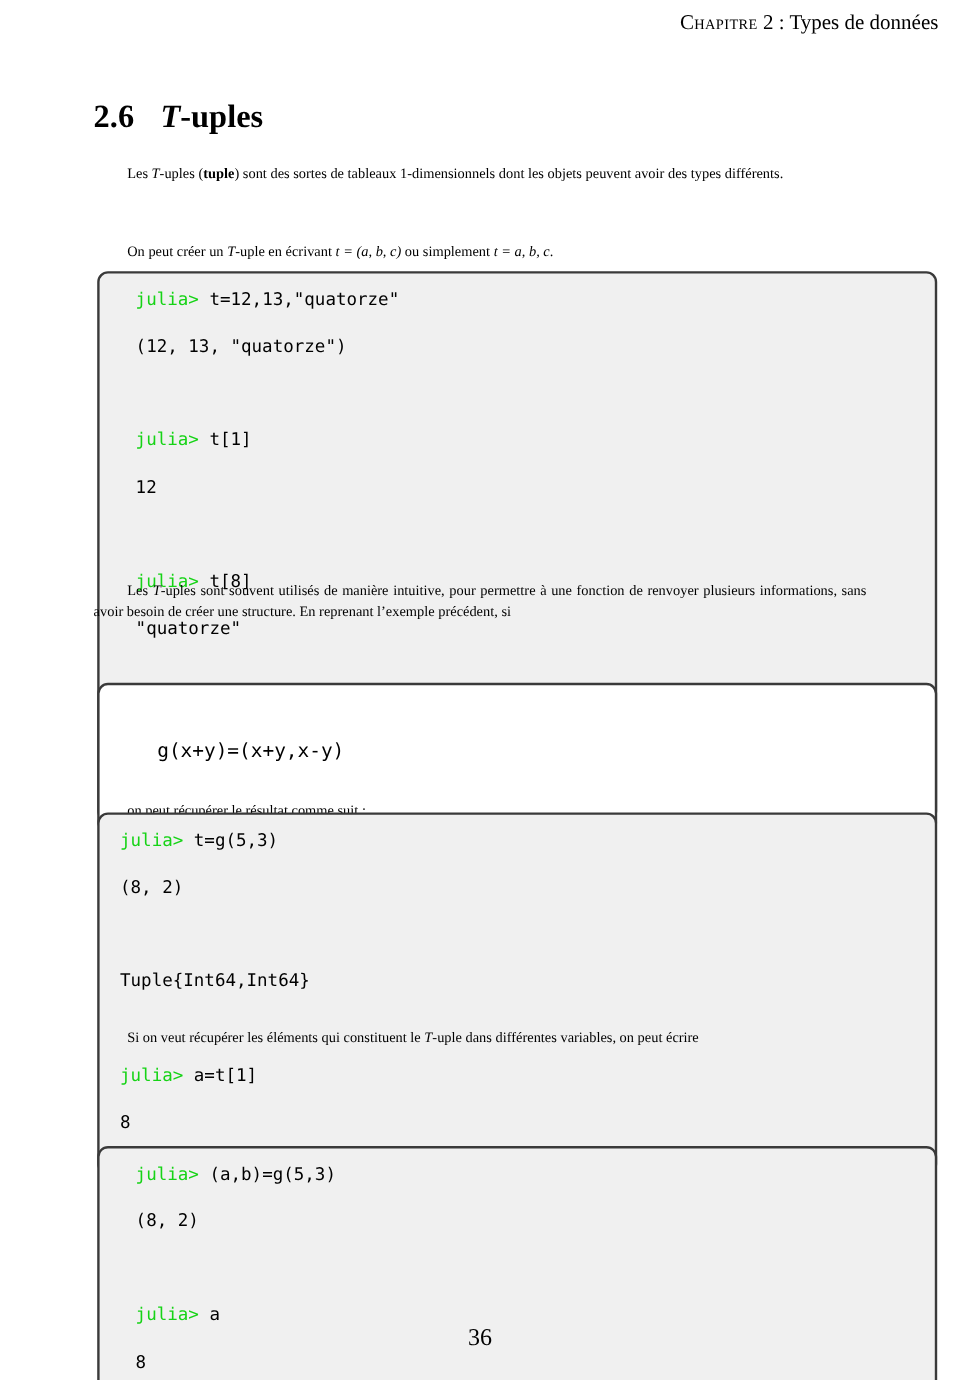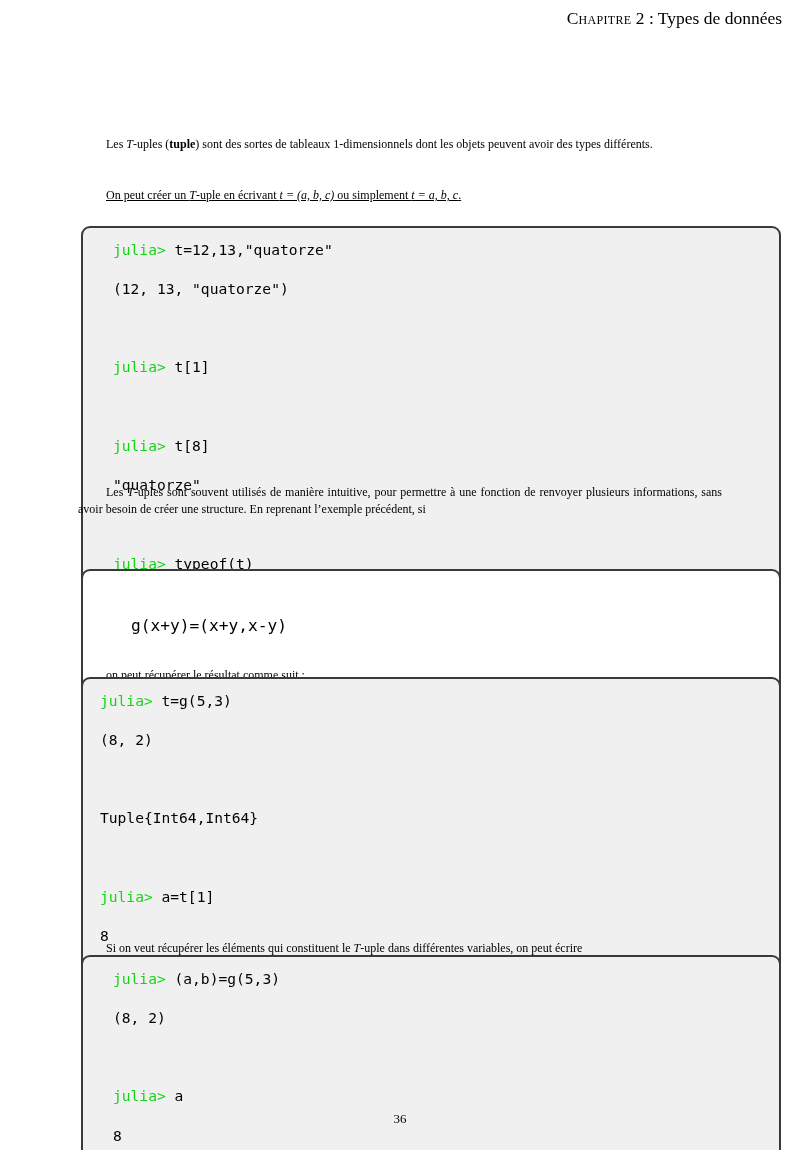--- a/index.html
+++ b/index.html
@@ -120,44 +120,48 @@
     font-size: 16.2px;
   }
 
   
   .folio {
     position: absolute;
     bottom: 23px;
     left: 0;
     right: 0;
     text-align: center;
-    font-size: 13px;
+    font-size: 20px;
   }
 </style>
 </head>
 <body>
 
 <div class="page">
 
   <div class="runhead">
     <span class="smallcaps">Chapitre</span>
     <span>2</span>
     <span>:</span>
     <span class="ital">Types de données</span>
   </div>
 
+  <h1 class="sec-heading">
+    <span class="num">2.6</span><span class="gap"></span><span class="mathit">T</span><span>-uples</span>
+  </h1>
 
   <p class="para indent lastline-left" style="top:124px;"><span>Les </span><span class="math">T</span><span>-uples (</span><span class="bold">tuple</span><span>) sont des sortes de tableaux 1-dimensionnels dont les objets peuvent avoir des types différents.</span></p>
 
-  <p class="para indent lastline-left" style="top:175px;text-decoration:underline;"><span>On peut créer un </span><span class="math">T</span><span>-uple en écrivant </span><span class="math">t = (a, b, c)</span><span> ou simplement </span><span class="math">t = a, b, c</span><span>.</span></p>
+  <p class="para indent lastline-left" style="top:189px;"><span>On peut créer un </span><span class="math">T</span><span>-uple en écrivant </span><span class="math">t = (a, b, c)</span><span> ou simplement </span><span class="math">t = a, b, c</span><span>.</span></p>
 
   <pre class="codebox" id="cb0" style="top: 211px; background: rgb(240, 240, 240);"><span class="codeline"><span class="prompt" style="color: rgb(22, 211, 22);">julia&gt; </span><span>t=12,13,"quatorze"</span></span>
 <span class="codeline"><span>(12, 13, "quatorze")</span></span>
 <span class="codeline"><span> </span></span>
 <span class="codeline"><span class="prompt" style="color: rgb(22, 211, 22);">julia&gt; </span><span>t[1]</span></span>
+<span class="codeline"><span>12</span></span>
 <span class="codeline"><span> </span></span>
 <span class="codeline"><span class="prompt" style="color: rgb(22, 211, 22);">julia&gt; </span><span>t[8]</span></span>
 <span class="codeline"><span>"quatorze"</span></span>
 <span class="codeline"><span> </span></span>
 <span class="codeline"><span class="prompt" style="color: rgb(22, 211, 22);">julia&gt; </span><span>typeof(t)</span></span>
 <span class="codeline"><span>Tuple{Int64,Int64,String}</span></span>
 </pre>
 
   <p class="para indent lastline-left" style="top:472px;"><span>Les </span><span class="math">T</span><span>-uples sont souvent utilisés de manière intuitive, pour permettre à une fonction de renvoyer plusieurs informations, sans avoir besoin de créer une structure. En reprenant l’exemple précédent, si</span></p>
 
@@ -168,21 +172,21 @@
 
   <pre class="codebox" id="cb2" style="top: 662px; background: rgb(240, 240, 240); padding-left: 17px;"><span class="codeline"><span class="prompt" style="color: rgb(22, 211, 22);">julia&gt; </span><span>t=g(5,3)</span></span>
 <span class="codeline"><span>(8, 2)</span></span>
 <span class="codeline"><span> </span></span>
 <span class="codeline"><span>Tuple{Int64,Int64}</span></span>
 <span class="codeline"><span> </span></span>
 <span class="codeline"><span class="prompt" style="color: rgb(22, 211, 22);">julia&gt; </span><span>a=t[1]</span></span>
 <span class="codeline"><span>8</span></span>
 </pre>
 
-  <p class="para indent lastline-left" style="top:928px;"><span>Si on veut récupérer les éléments qui constituent le </span><span class="math">T</span><span>-uple dans différentes variables, on peut écrire</span></p>
+  <p class="para indent lastline-left" style="top:844px;"><span>Si on veut récupérer les éléments qui constituent le </span><span class="math">T</span><span>-uple dans différentes variables, on peut écrire</span></p>
 
   <pre class="codebox" id="cb3" style="top: 940px; background: rgb(240, 240, 240);"><span class="codeline"><span class="prompt" style="color: rgb(22, 211, 22);">julia&gt; </span><span>(a,b)=g(5,3)</span></span>
 <span class="codeline"><span>(8, 2)</span></span>
 <span class="codeline"><span> </span></span>
 <span class="codeline"><span class="prompt" style="color: rgb(22, 211, 22);">julia&gt; </span><span>a</span></span>
 <span class="codeline"><span>8</span></span>
 </pre>
 
   <div class="folio">36</div>
 

